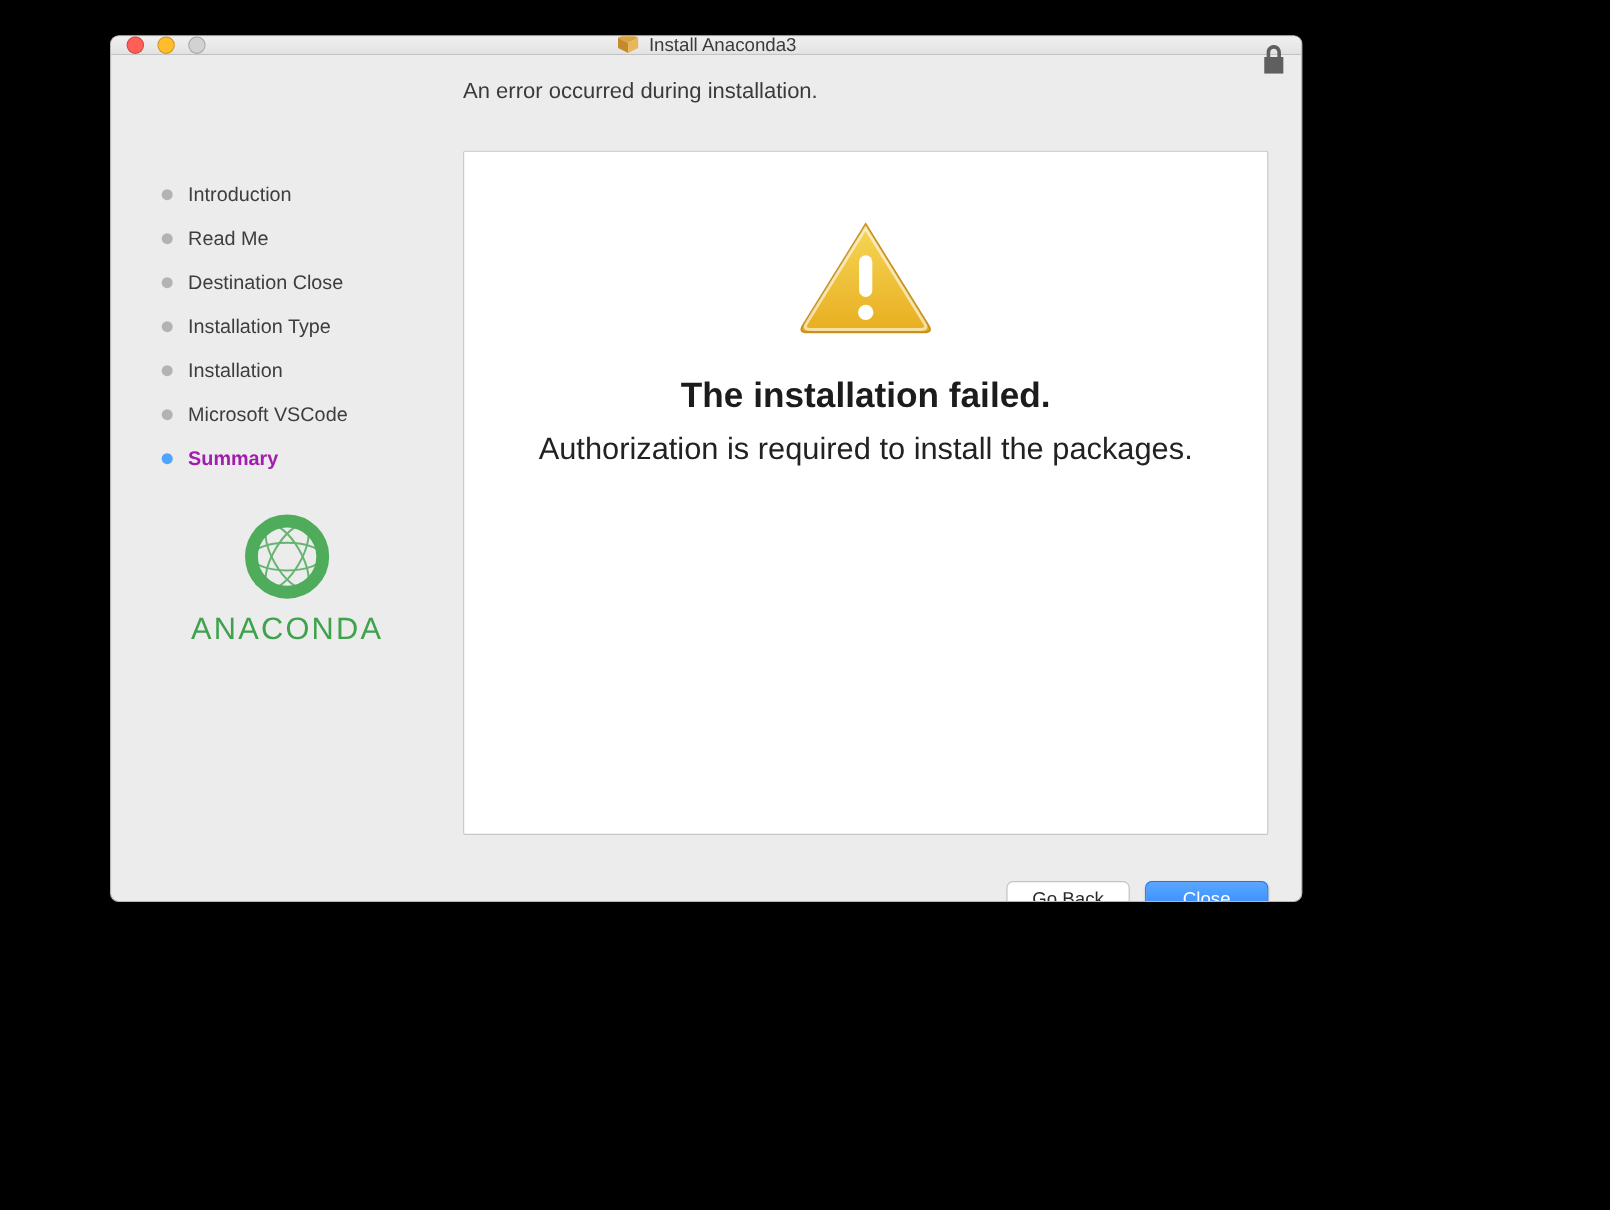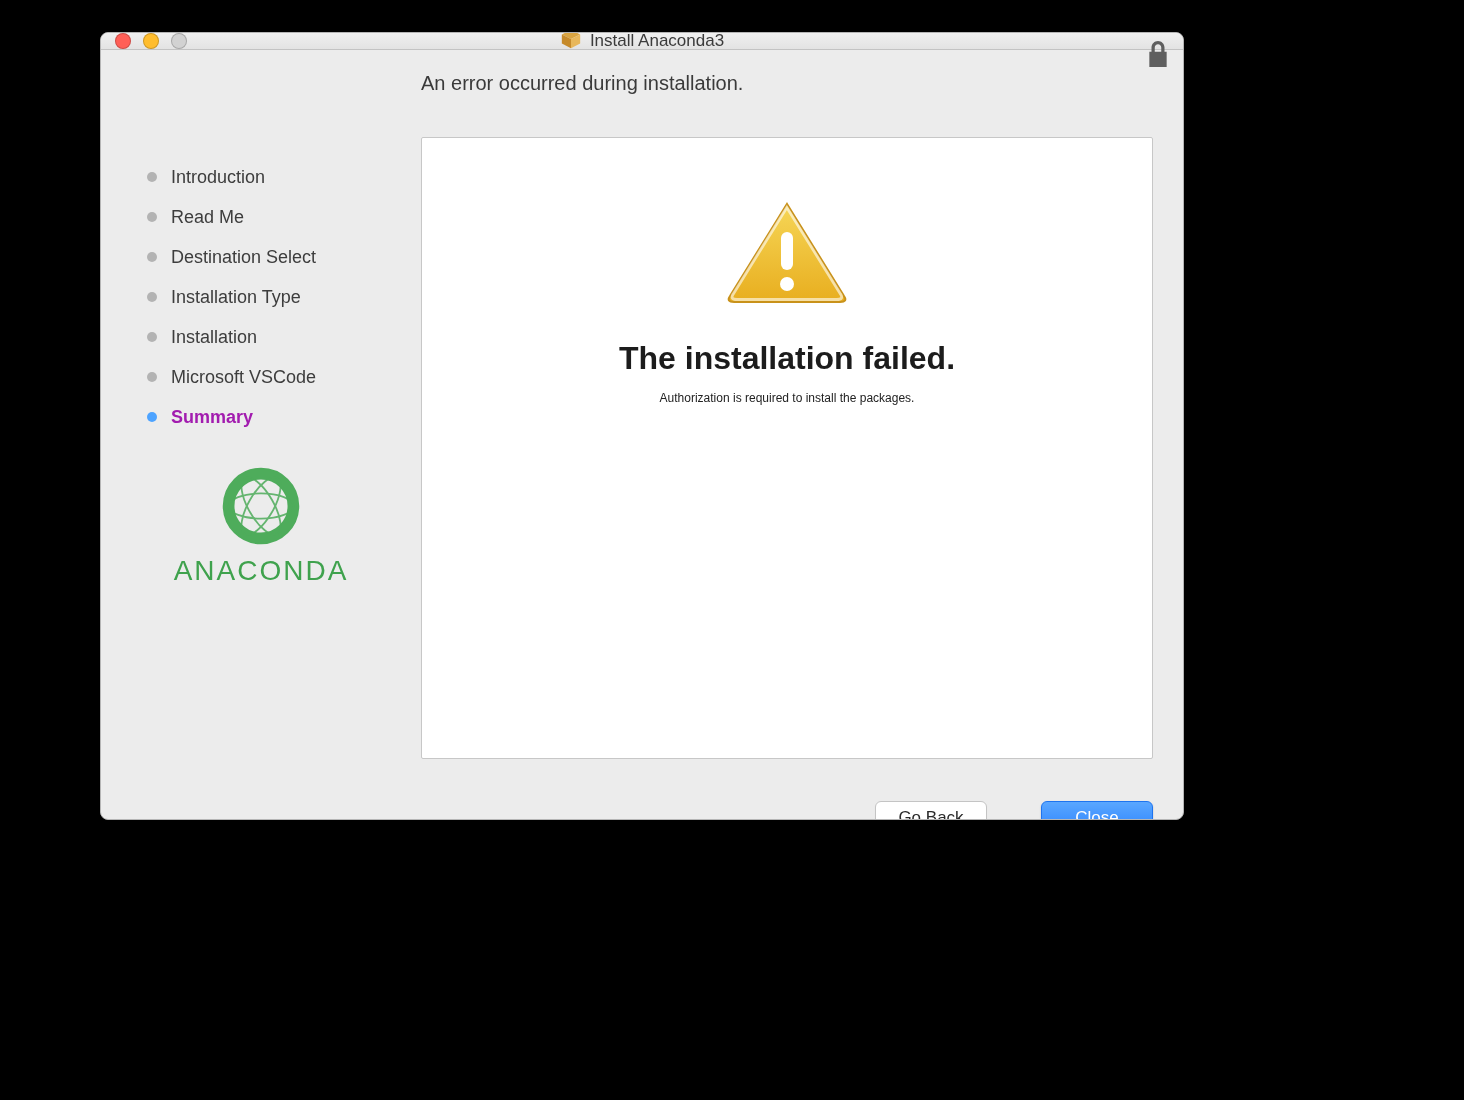--- a/index.html
+++ b/index.html
@@ -100,21 +100,21 @@
     display: flex; flex-direction: column;
     align-items: center;
     padding-top: 60px;
   }
   .warn-tri { margin-bottom: 28px; }
   .fail-title {
     font-size: 32px; font-weight: 700; color: #1c1c1c;
     margin-bottom: 14px; text-align:center;
   }
   .fail-msg {
-    font-size: 12px; color: #222; text-align:center;
+    font-size: 28px; color: #222; text-align:center;
   }
   
   .button-row {
     display: flex; justify-content: flex-end;
     gap: 14px;
     padding: 18px 30px 10px 30px;
   }
   .btn {
     min-width: 110px; height: 32px;
     border-radius: 6px;
@@ -124,21 +124,20 @@
   }
   .btn.secondary {
     background: #fff; color: #2a2a2a;
     border: 1px solid #c4c4c4;
     box-shadow: 0 1px 1px rgba(0,0,0,0.06);
   }
   .btn.primary {
     background: linear-gradient(#5aa7ff, #2a82ff);
     color: #fff; border: 1px solid #1e74ef;
     box-shadow: 0 1px 2px rgba(0,0,0,0.2);
-    margin-left: 40px;
   }
 </style>
 </head>
 <body>
 
 <div class="stage">
   <div class="window">
 
     <div class="titlebar">
       <div class="traffic">
@@ -173,21 +172,21 @@
             <li>
               <span class="bullet"></span>
               <span class="step-text">Introduction</span>
             </li>
             <li>
               <span class="bullet"></span>
               <span class="step-text">Read Me</span>
             </li>
             <li>
               <span class="bullet"></span>
-              <span class="step-text">Destination Select</span>
+              <span class="step-text">Destination Close</span>
             </li>
             <li>
               <span class="bullet"></span>
               <span class="step-text">Installation Type</span>
             </li>
             <li>
               <span class="bullet"></span>
               <span class="step-text">Installation</span>
             </li>
             <li>

